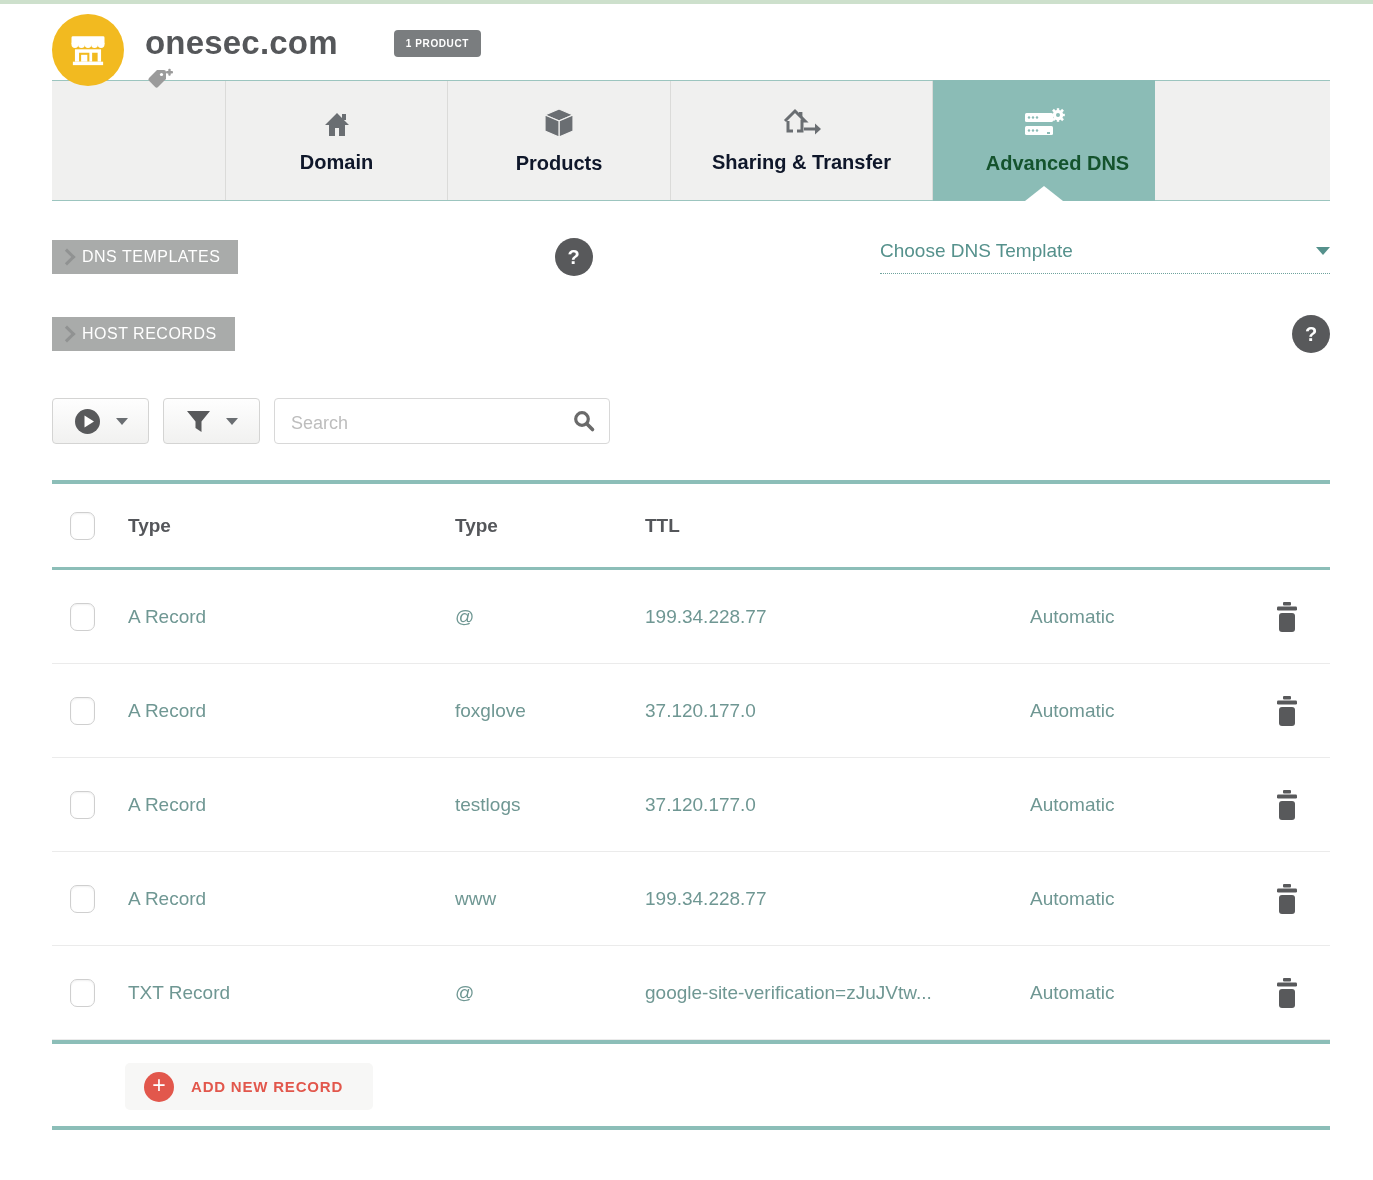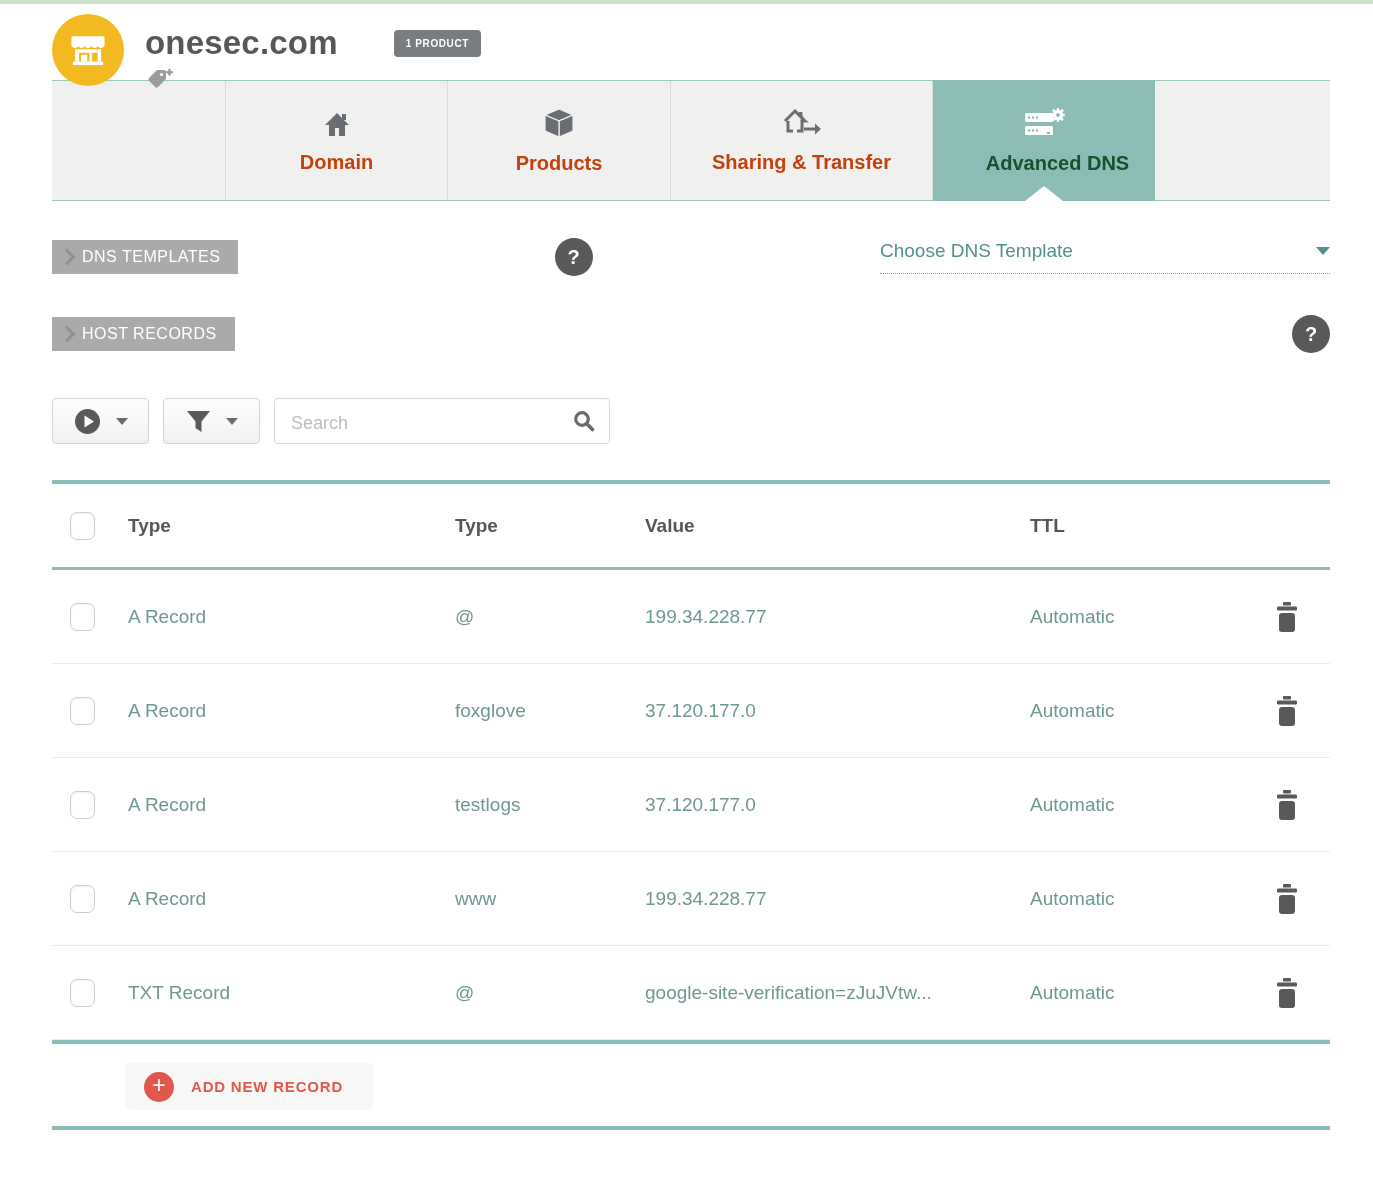--- a/index.html
+++ b/index.html
@@ -17,21 +17,21 @@
   .domain-title { font-size:33px; font-weight:bold; color:#55575A; letter-spacing:.2px; }
   .product-badge { margin-left:56px; background:#7A7D7F; color:#fff; font-size:10px;
     font-weight:bold; letter-spacing:.6px; padding:8px 12px; border-radius:4px; }
   .tag-wrap { margin-top:5px; margin-left:2px; }
 
   
   .tabbar { display:flex; align-items:stretch; height:121px; background:#F0F0EF;
     border-top:1px solid #9CC5BF; border-bottom:1px solid #9CC5BF; }
   .tab { display:flex; flex-direction:column; align-items:center; justify-content:center;
     gap:13px; border-right:1px solid #DBDBD9; cursor:pointer; }
-  .tab-label { font-size:20px; font-weight:bold; color:#c2410c; }
+  .tab-label { font-size:20px; font-weight:bold; color:#0f172a; }
   .tab-filler-left { width:174px; }
   .tab-domain { width:222px; }
   .tab-products { width:223px; }
   .tab-sharing { width:262px; }
   .tab-advanced { width:222px; }
   .tab-filler-right { flex:1; border-right:none; }
   .tab.active { background:#8BBCB6; position:relative; margin-top:-1px; margin-bottom:-1px;
     border-right-color:#8BBCB6; }
   .tab.active .tab-label { color:#14532d;margin-left:28px; }
   .tab.active::after { content:""; position:absolute; bottom:0; left:50%;
@@ -239,21 +239,20 @@
 
   <div class="records-table">
     <div class="t-line"></div>
 
     <div class="t-head">
       <div class="col-check">
           <div class="checkbox"></div>
         </div>
       <div class="col-type">Type</div>
       <div class="col-host">Type</div>
-      <div class="col-value">Value</div>
       <div class="col-ttl">TTL</div>
       <div class="col-actions"></div>
     </div>
 
     <div class="t-row">
       <div class="col-check">
           <div class="checkbox"></div>
         </div>
       <div class="col-type">A Record</div>
       <div class="col-host">@</div>

